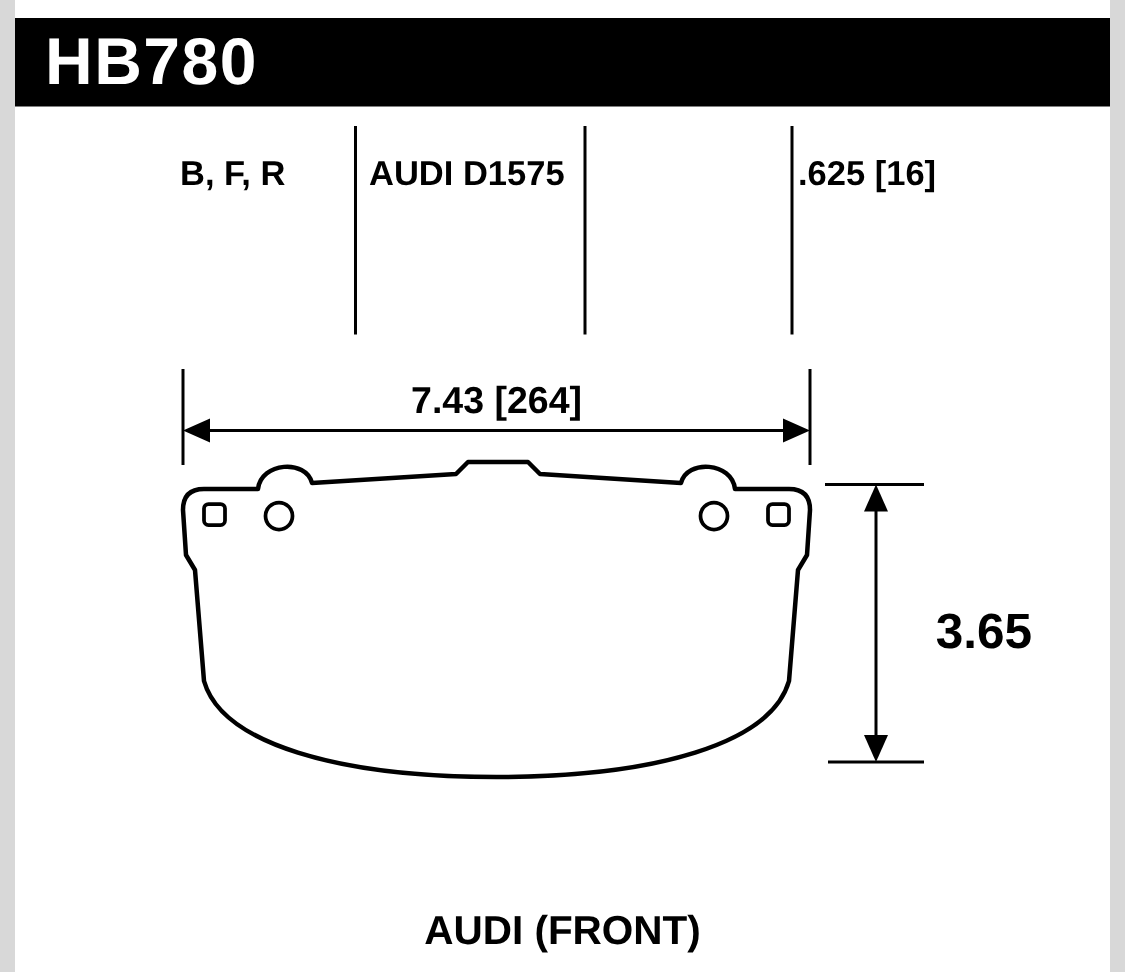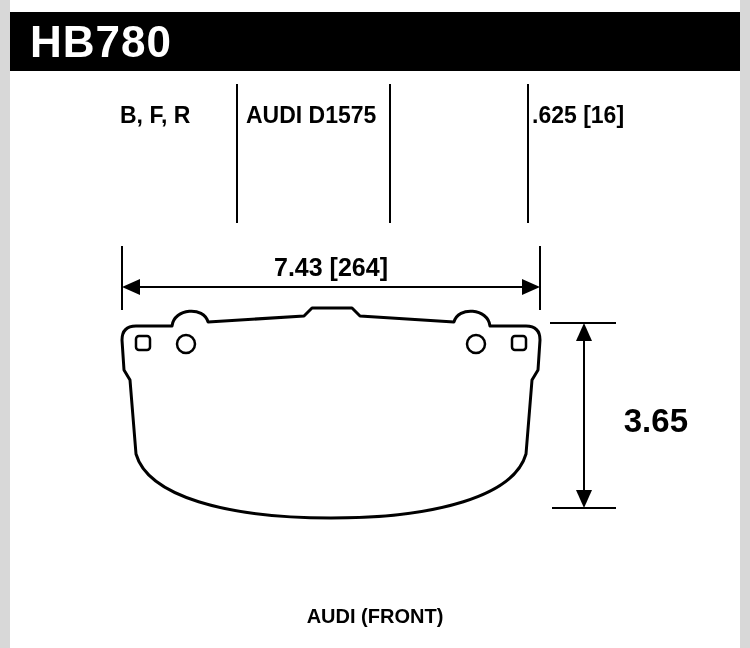--- a/index.html
+++ b/index.html
@@ -36,21 +36,21 @@
   .dim-width-label {
     position:absolute; left:231px; top:253px; width:200px;
     text-align:center; font-size:25px;
   }
   .dim-height-label {
     position:absolute; left:600px; top:382px; width:88px;
     text-align:right; font-size:33px; line-height:36px;margin-top:21px;
   }
   .app-title {
     position:absolute; left:0; right:0; top:605px;
-    text-align:center; font-size:20px;
+    text-align:center; font-size:27px;
   }
   .drawing-svg { position:absolute; left:0; top:0; }
 </style>
 </head>
 <body>
 
 <div class="edge-strip edge-left"></div>
 <div class="edge-strip edge-right"></div>
 
 <div class="header-bar">

